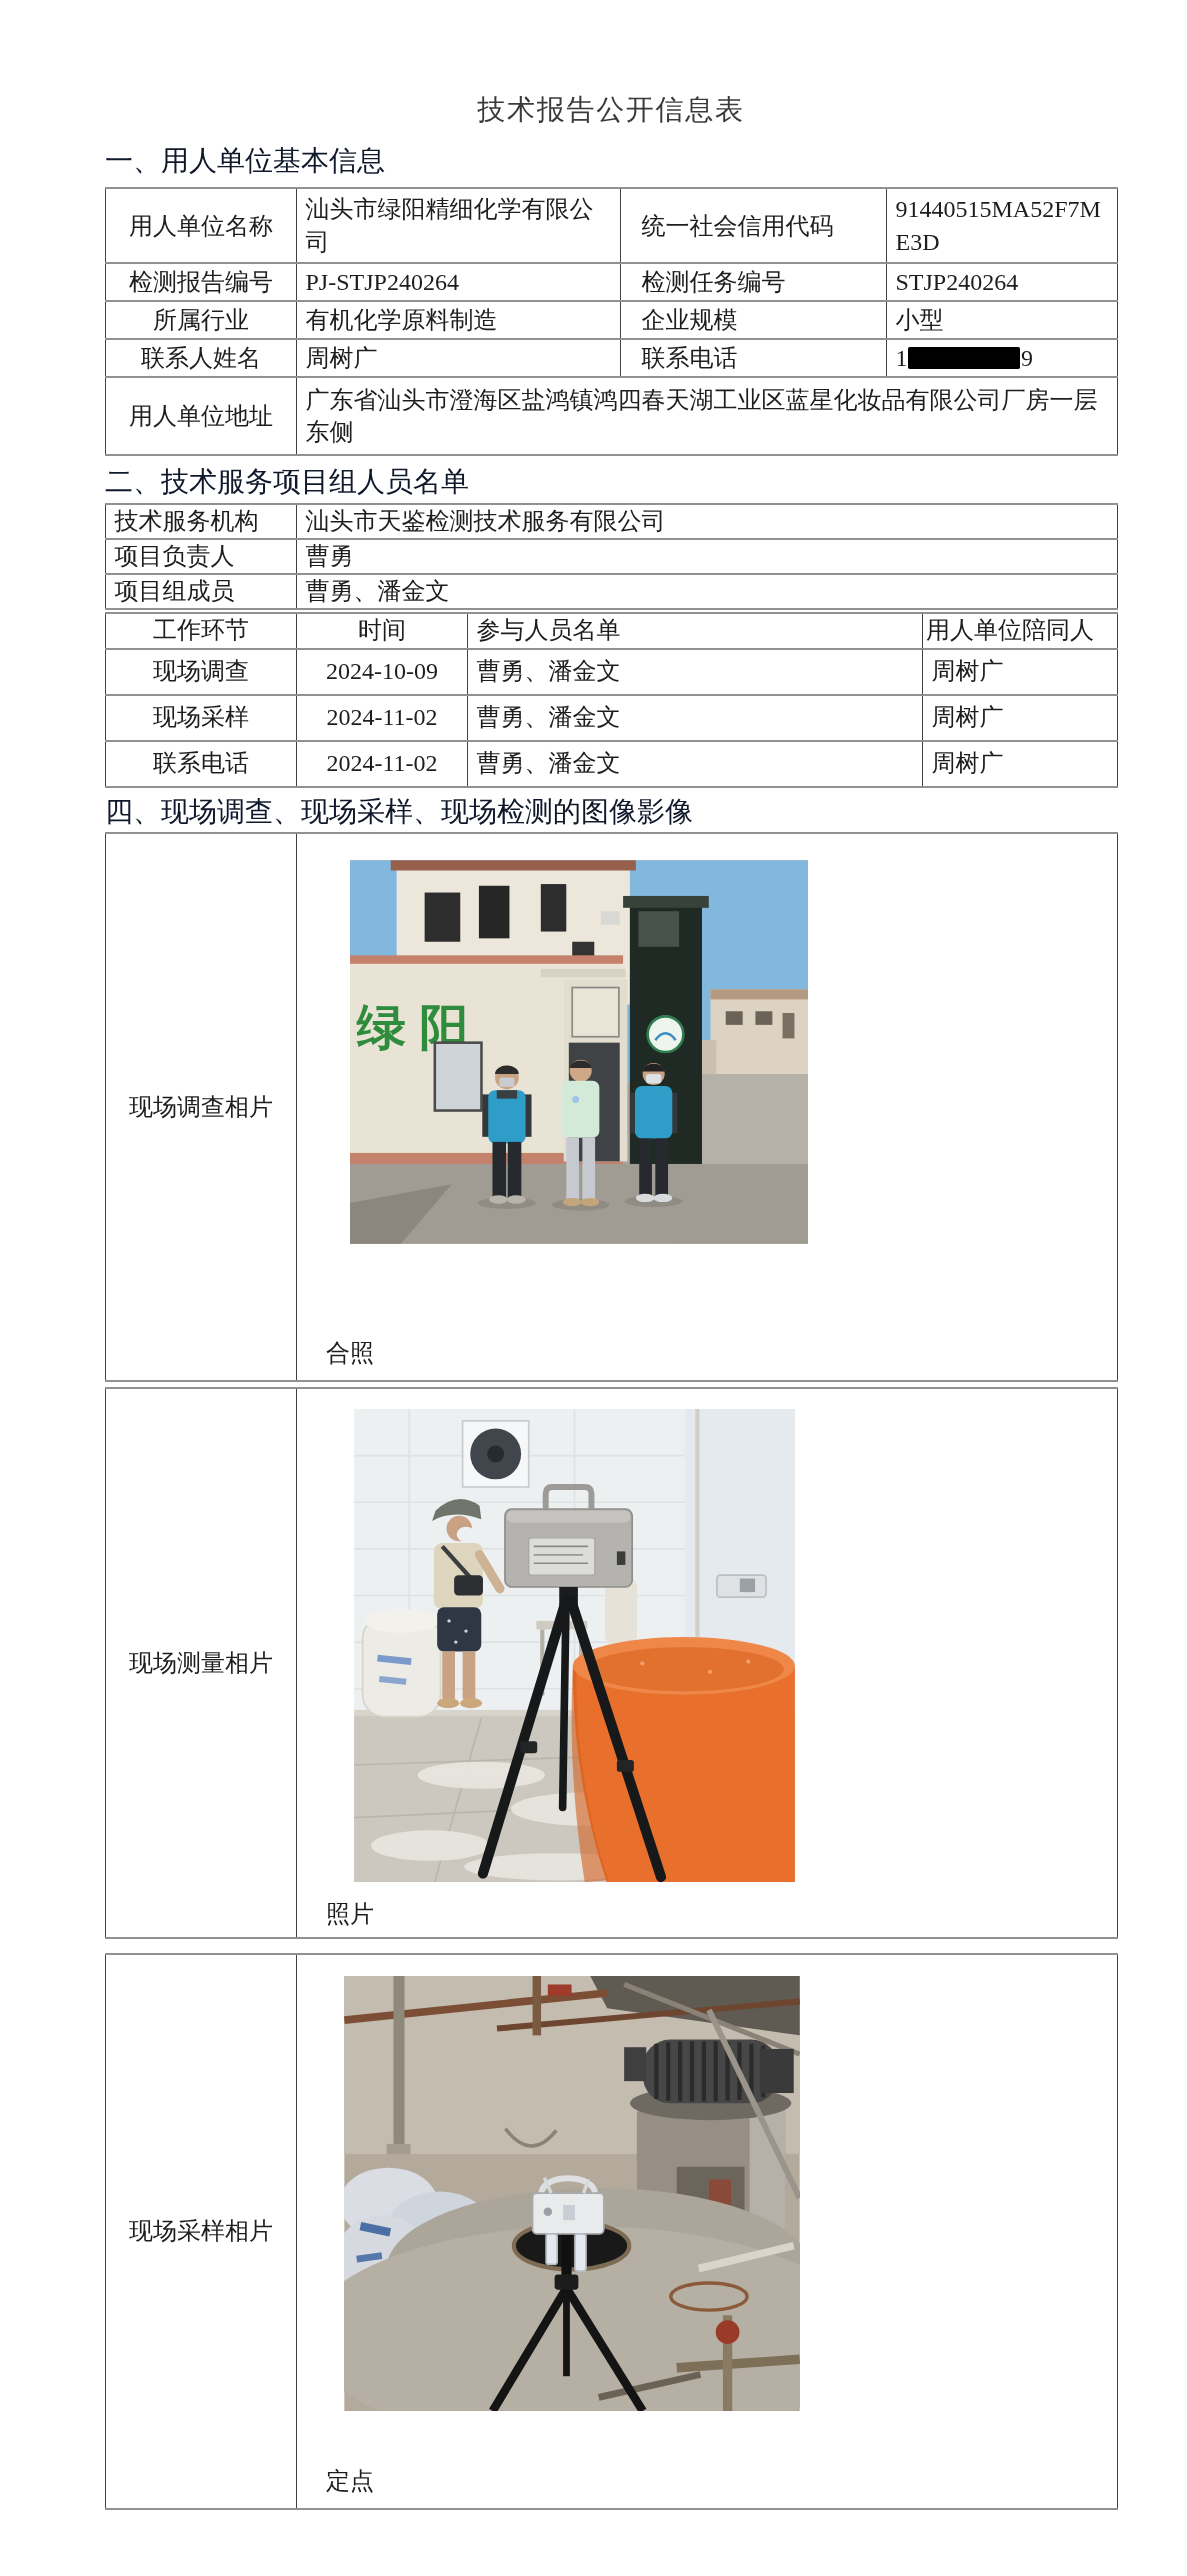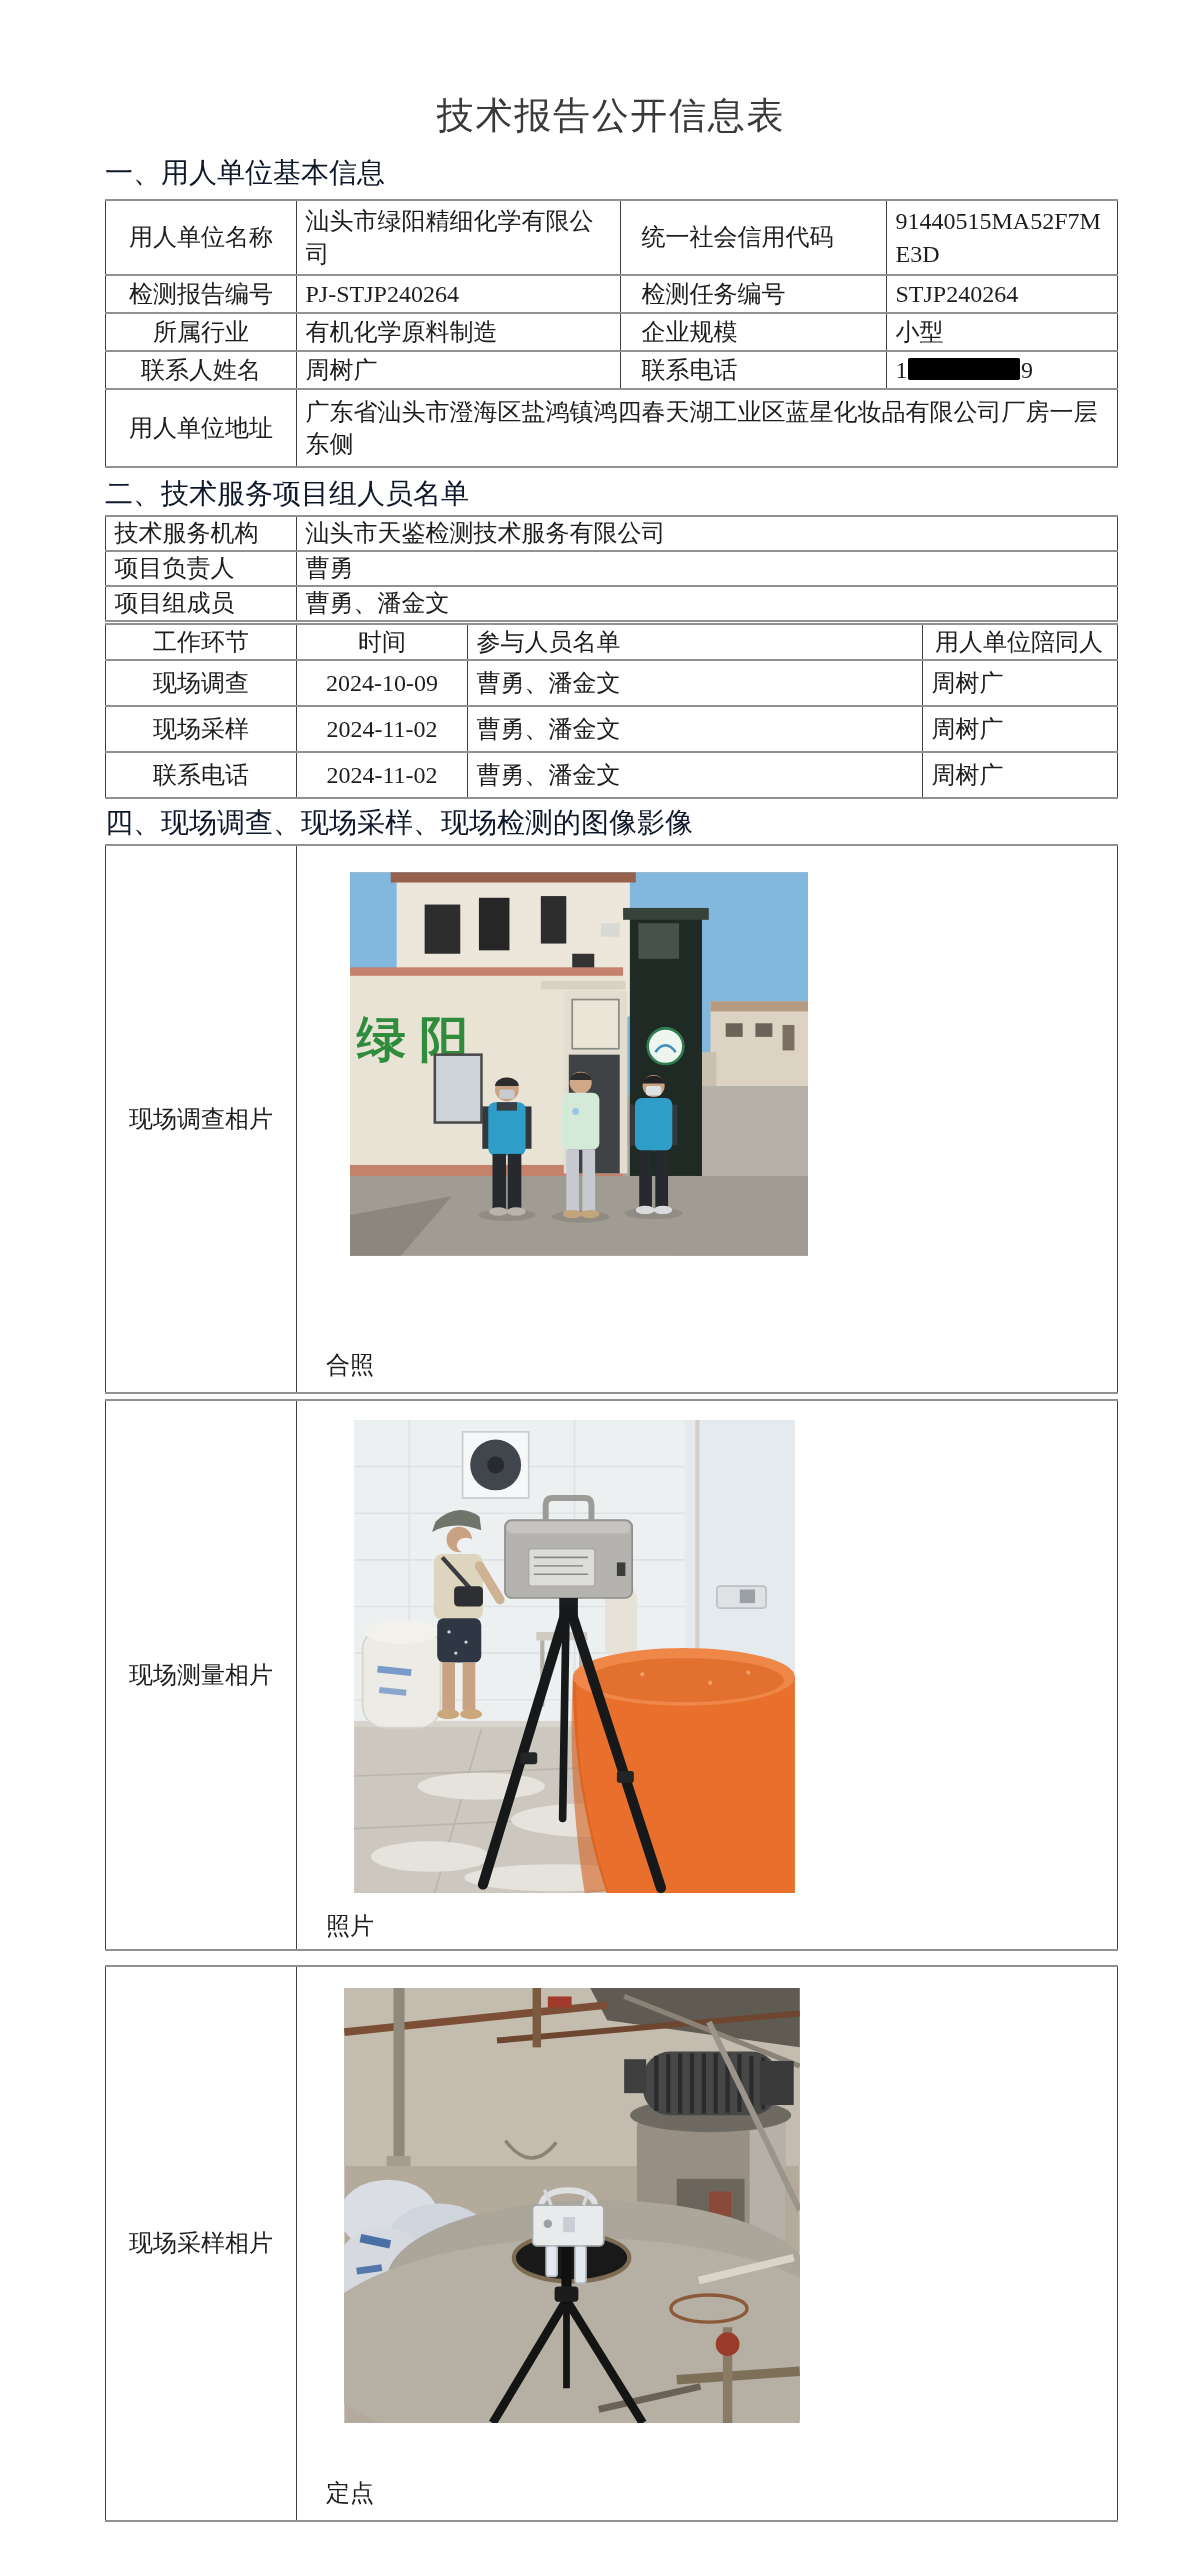--- a/index.html
+++ b/index.html
@@ -3,21 +3,21 @@
 <meta charset="utf-8">
 <style>
   html,body{margin:0;padding:0;background:#ffffff;}
   .page{
     width:1187px;height:2576px;position:relative;background:#ffffff;overflow:hidden;
     font-family:"Liberation Serif","DejaVu Serif",serif;color:#242424;
   }
   .doc{width:1012px;margin-left:105px;}
   .title{
     margin:0;padding-top:92px;text-align:center;
-    font-size:37px;font-weight:normal;color:#3a3a3a;letter-spacing:1.7px;line-height:1.3;
+    font-size:28px;font-weight:normal;color:#3a3a3a;letter-spacing:1.7px;line-height:1.3;
   }
   .sec-heading{
     font-size:28px;font-weight:normal;color:#0f172a;line-height:1.35;margin:0;
   }
   .h1{margin-top:13.6px;}
   .h2{margin-top:7px;}
   .h3{margin-top:12px;}
   .h4{margin-top:5.1px;}
   table{border-collapse:collapse;table-layout:fixed;width:1012px;margin-top:1.7px;}
   .tbl1{margin-top:7.6px;}
@@ -133,21 +133,21 @@
           <col style="width:191px">
           <col style="width:171px">
           <col style="width:455px">
           <col style="width:195px">
         </colgroup>
       <tbody>
           <tr class="rt3h">
         <td class="lab">工作环节</td>
         <td class="lab">时间</td>
         <td class="val">参与人员名单</td>
-        <td class="val" style="padding-left:12px">用人单位陪同人</td>
+        <td class="val" style="padding-left:3px">用人单位陪同人</td>
       </tr>
       <tr class="rt3">
         <td class="lab">现场调查</td>
         <td class="lab">2024-10-09</td>
         <td class="val">曹勇、潘金文</td>
         <td class="val">周树广</td>
       </tr>
       <tr class="rt3">
         <td class="lab">现场采样</td>
         <td class="lab">2024-11-02</td>

